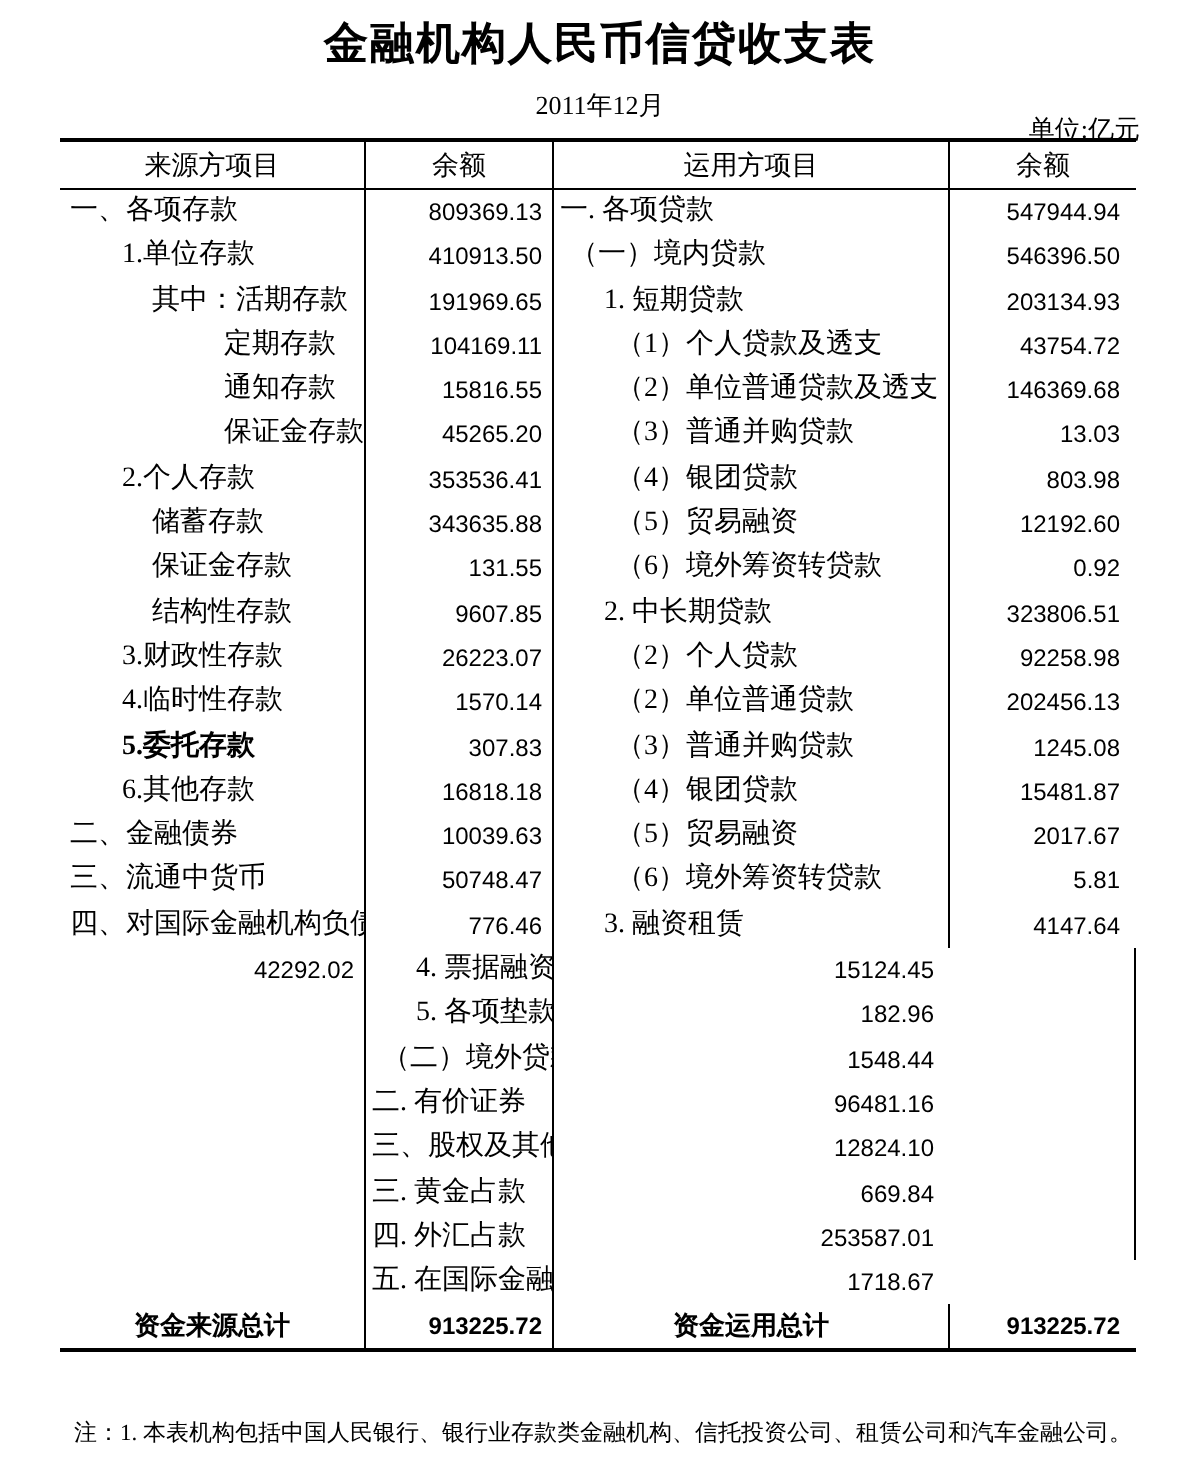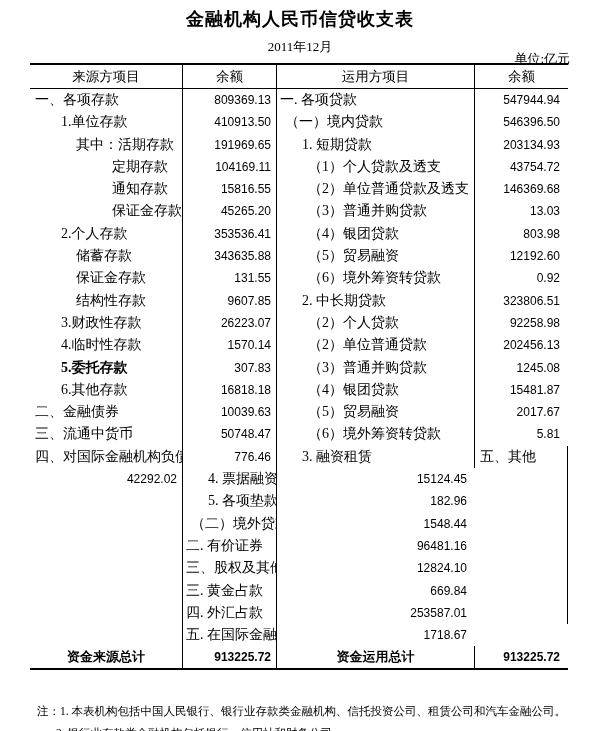--- a/index.html
+++ b/index.html
@@ -1,18 +1,18 @@
 <!DOCTYPE html>
 <html><head>
 <meta charset="utf-8">
 <style>
   html,body{margin:0;padding:0;background:#fff;}
   .page{width:600px;height:731px;background:#ffffff;color:#000;position:relative;
         font-family:"Liberation Serif","DejaVu Serif",serif;overflow:hidden;}
-  .title{padding-top:7px;text-align:center;font-size:18px;font-weight:bold;letter-spacing:1px;
+  .title{padding-top:7px;text-align:center;font-size:22px;font-weight:bold;letter-spacing:1px;
          font-family:"Liberation Sans","DejaVu Sans",sans-serif;}
   .subline{position:relative;height:20px;margin-top:7px;font-size:13px;}
   .date{position:absolute;left:0;right:0;text-align:center;}
   .unit{position:absolute;right:30px;top:12px;}
   .tbl{width:538px;margin:5px 0 0 30px;border-top:2.5px solid #000;border-bottom:2.5px solid #000;}
   .grid4{display:grid;grid-template-columns:153px 94px 198px 93px;}
   .hcell{height:23px;line-height:23px;text-align:center;font-size:13.5px;border-bottom:1.5px solid #000;}
   .body{grid-auto-rows:22.3px;}
   .c{overflow:hidden;white-space:nowrap;}
   .cl{font-size:14px;line-height:22.3px;}
@@ -107,21 +107,21 @@
         <div class="c cv bdr c2">10039.63</div>
         <div class="c cl bdr" style="padding-left: 31px;">（5）贸易融资</div>
         <div class="c cv c4">2017.67</div>
         <div class="c cl bdr" style="padding-left: 5px;">三、流通中货币</div>
         <div class="c cv bdr c2">50748.47</div>
         <div class="c cl bdr" style="padding-left: 31px;">（6）境外筹资转贷款</div>
         <div class="c cv c4">5.81</div>
         <div class="c cl bdr" style="padding-left: 5px;">四、对国际金融机构负债</div>
         <div class="c cv bdr c2">776.46</div>
         <div class="c cl bdr" style="padding-left: 25px;">3. 融资租赁</div>
-        <div class="c cl bdr" style="padding-left: 5px;">五、其他</div>
+        <div class="c cv c4">4147.64</div>
         <div class="c cv bdr c2">42292.02</div>
         <div class="c cl bdr" style="padding-left: 25px;">4. 票据融资</div>
         <div class="c cv c4">15124.45</div>
         <div class="c cl bdr" style="padding-left: 5px;"></div>
         <div class="c cv bdr c2"></div>
         <div class="c cl bdr" style="padding-left: 25px;">5. 各项垫款</div>
         <div class="c cv c4">182.96</div>
         <div class="c cl bdr" style="padding-left: 5px;"></div>
         <div class="c cv bdr c2"></div>
         <div class="c cl bdr" style="padding-left: 8px;">（二）境外贷款</div>

